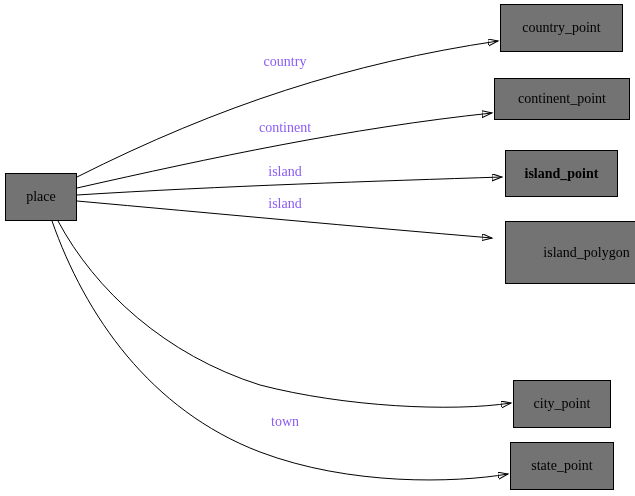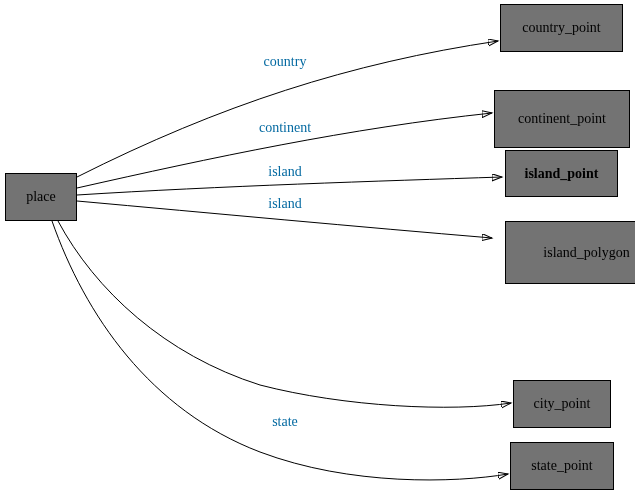--- a/index.html
+++ b/index.html
@@ -35,21 +35,21 @@
     justify-content: center;
     font-size: 14px;
     color: #000000;
     white-space: nowrap;
   }
   .edge-label {
     position: absolute;
     transform: translate(-50%, -50%);
     font-size: 14px;
     line-height: 17.4px;
-    color: #0369a1;
+    color: #8b5cf6;
     text-align: center;
     white-space: pre-line;
   }
 </style>
 </head>
 <body>
 
 <div class="canvas">
 
   <svg class="edge-layer" viewBox="0 0 635 496" xmlns="http://www.w3.org/2000/svg">
@@ -63,34 +63,34 @@
     <path d="M77,195 C220,186 380,181 502,177" marker-end="url(#arrow)"></path>
     <path d="M77,201 C210,213 360,227 492,238" marker-end="url(#arrow)"></path>
     <path d="M58,221 C95,290 165,355 260,385 C345,407 452,412 511,403" marker-end="url(#arrow)"></path>
     <path d="M52,221 C85,315 150,410 260,452 C350,486 455,483 508,474" marker-end="url(#arrow)"></path>
   </svg>
 
   <div class="node" style="left:5px; top:173px; width:72px; height:48px;">place</div>
 
   <div class="node" style="left:500px; top:4px; width:123px; height:48px;">country_point</div>
 
-  <div class="node" style="left:494px; top:90px; width:136px; height:58px;">continent_point</div>
+  <div class="node" style="left:494px; top:78px; width:136px; height:42px;">continent_point</div>
 
   <div class="node" style="left:505px; top:150px; width:113px; height:47px;font-weight:bold;">island_point</div>
 
   <div class="node" style="left:505px; top:221px; width:136px; height:63px;padding-left:27px;">island_polygon</div>
 
   <div class="node" style="left:513px; top:380px; width:98px; height:48px;">city_point</div>
 
   <div class="node" style="left:510px; top:442px; width:104px; height:48px;">state_point</div>
 
   <div class="edge-label" style="left:285px; top:62px;">country</div>
 
   <div class="edge-label" style="left:285px; top:128px;">continent</div>
 
   <div class="edge-label" style="left:285px; top:172px;">island</div>
 
   <div class="edge-label" style="left:285px; top:204px;">island</div>
 
 
-  <div class="edge-label" style="left:285px; top:422px;">state</div>
+  <div class="edge-label" style="left:285px; top:422px;">town</div>
 
 </div>
 
 </body></html>

